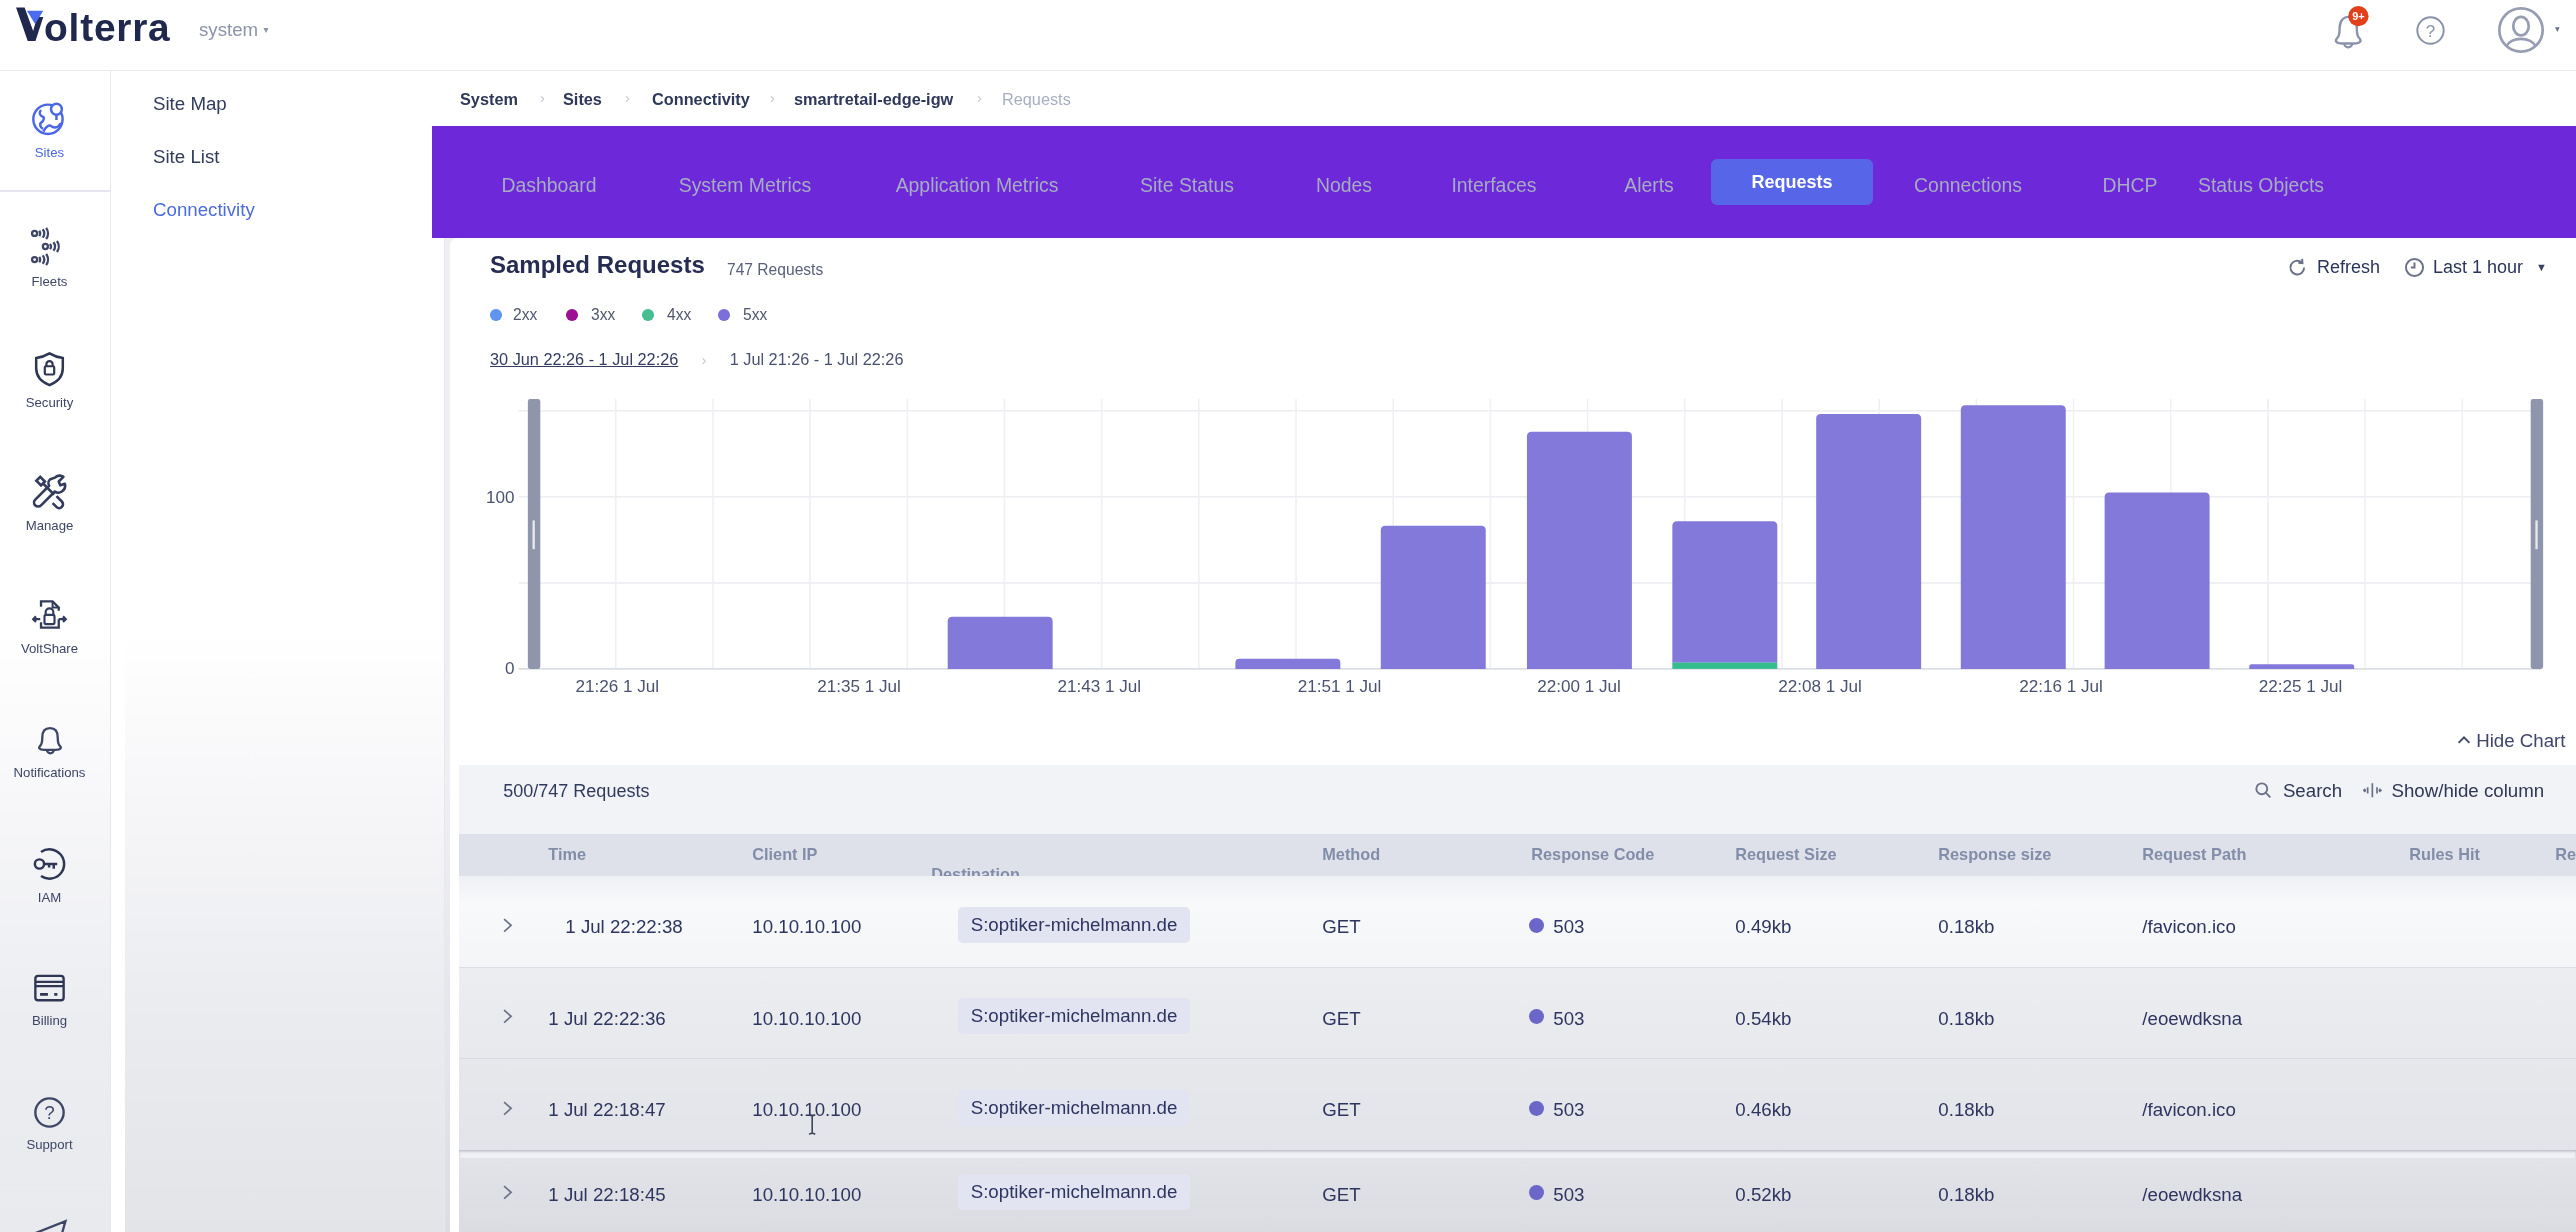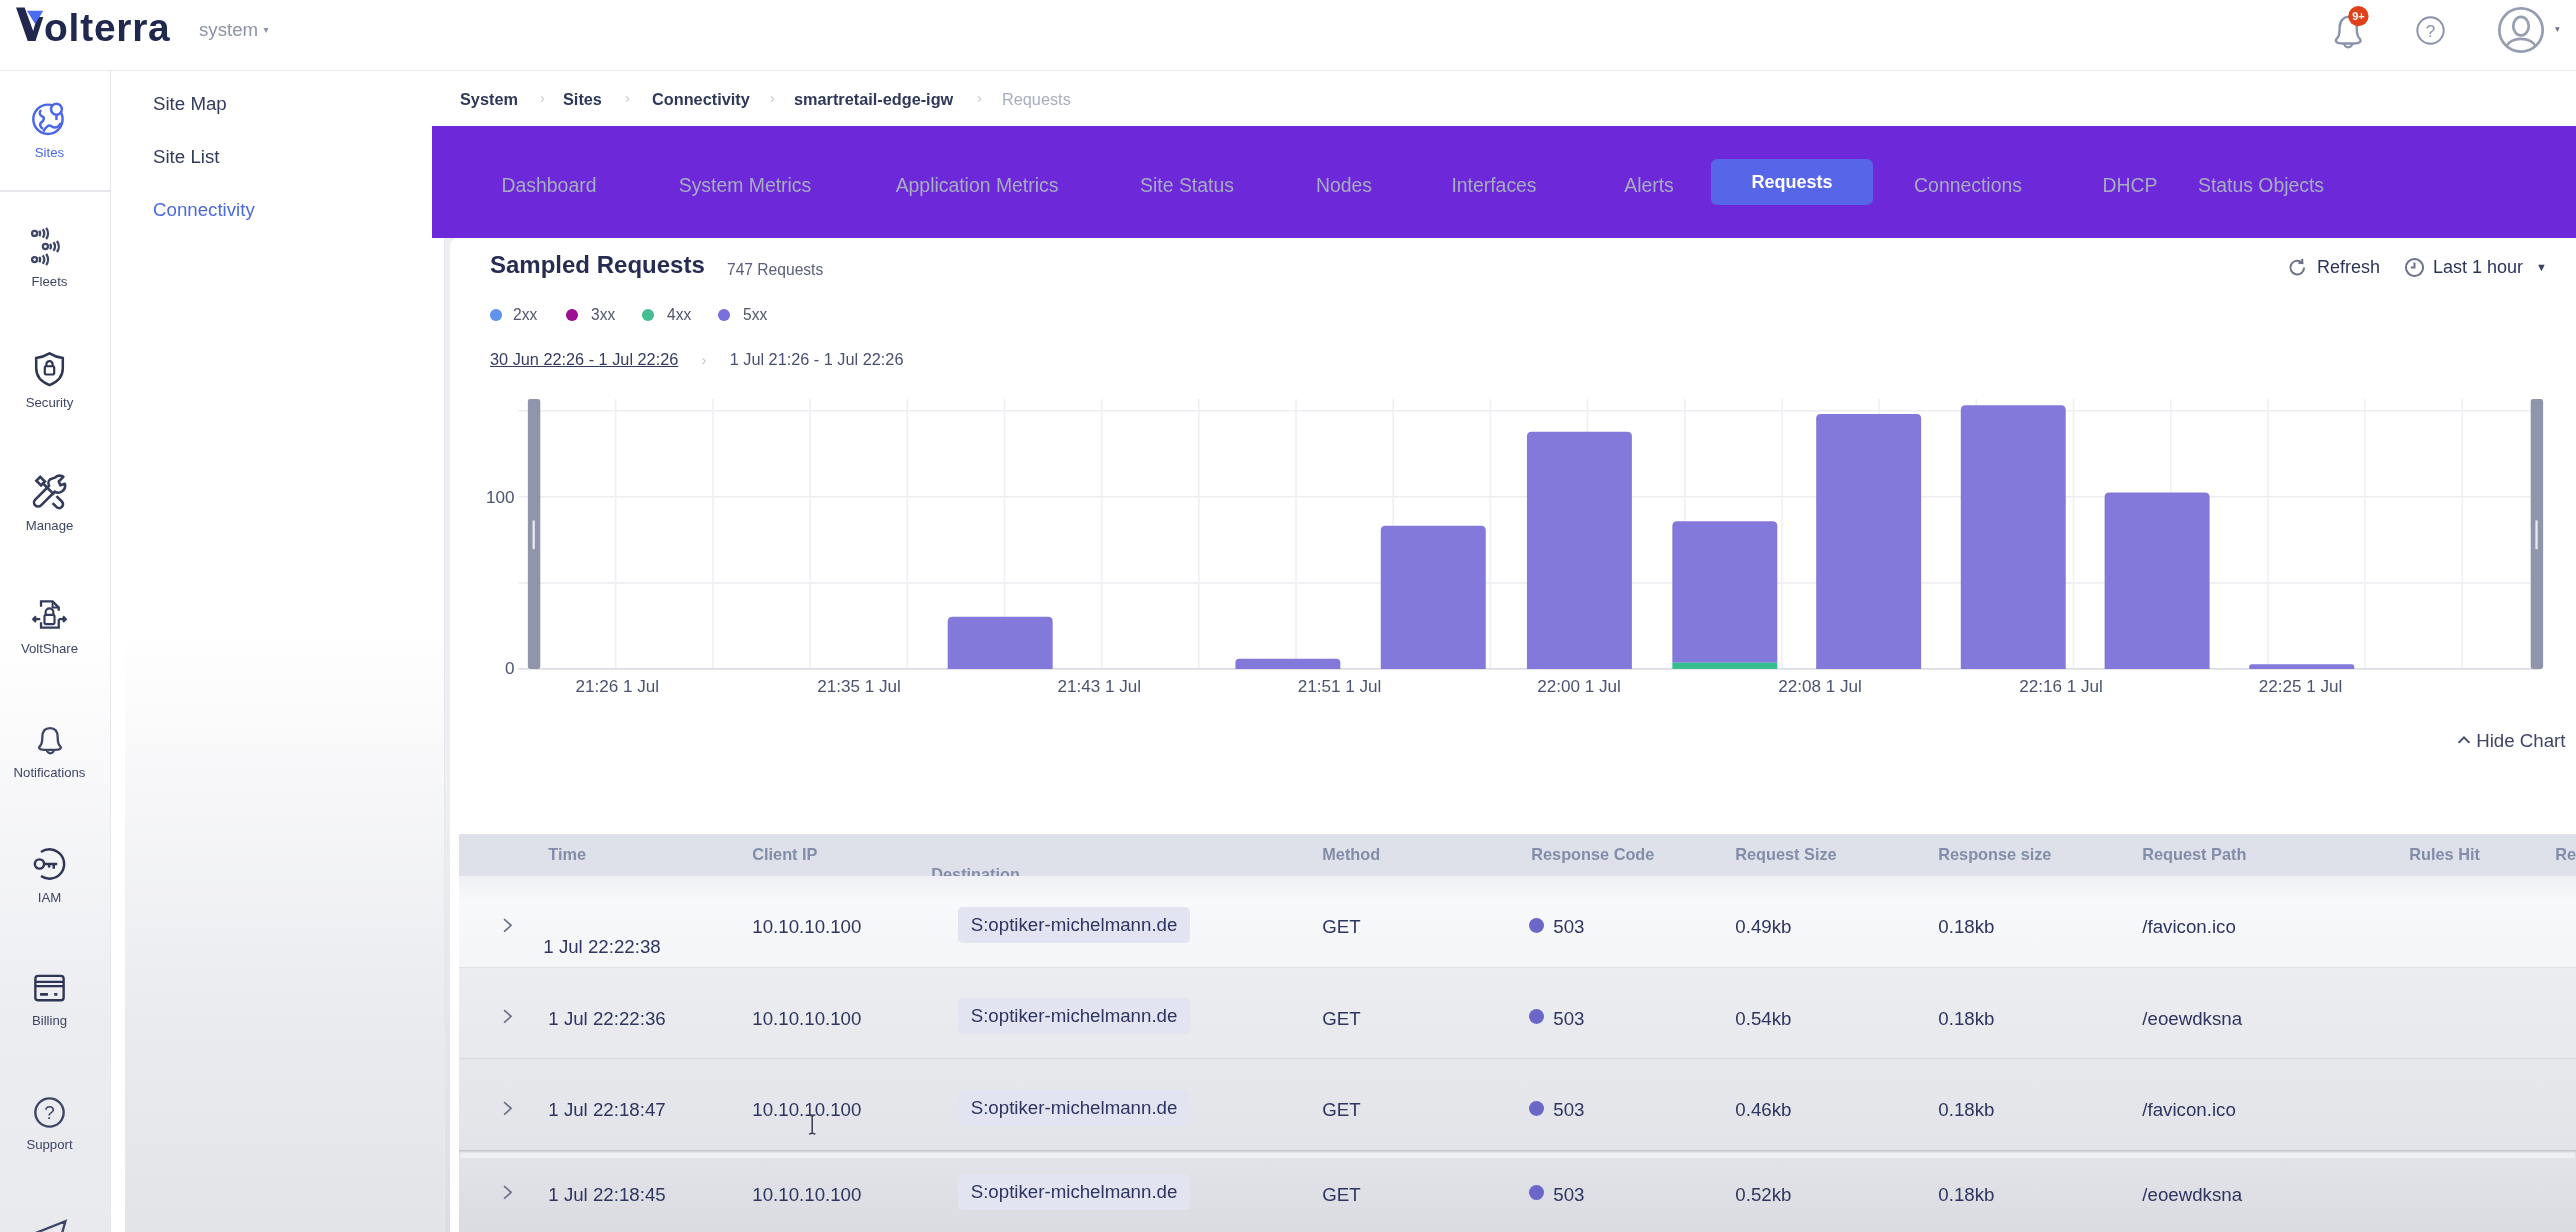--- a/index.html
+++ b/index.html
@@ -141,37 +141,53 @@
         <rect x="84" y="169" width="3" height="37" fill="#e8e9ee"></rect>
         <rect x="2654" y="13" width="16" height="347" rx="3" fill="#8f95aa"></rect>
         <rect x="2660" y="169" width="3" height="37" fill="#e8e9ee"></rect>
       </g>
     </svg>
     <div class="abs" style="left:2007px;top:492px;font-size:18.7px;color:#3f4668;white-space:nowrap;">
       <svg width="14" height="11" viewBox="0 0 18 14" style="vertical-align:0.8px;">
           <path d="M2 10 L9 3 L16 10" fill="none" stroke="#3f4668" stroke-width="2.4"></path>
         </svg>
       Hide Chart</div>
+    <div class="abs" id="toolbar">
+      <div class="abs" style="left:44px;top:15.6px;font-size:18px;color:#303a5e;">500/747 Requests</div>
+      <div class="abs" style="left:1795px;top:14.8px;font-size:18.7px;color:#2f3756;white-space:nowrap;">
+        <svg width="18.7" height="18.7" viewBox="0 0 24 24" style="vertical-align:-3.1px;">
+            <circle cx="10" cy="10" r="7" fill="none" stroke="#6a7188" stroke-width="2.4"></circle>
+            <path d="M15 15 L21 21" stroke="#6a7188" stroke-width="2.4"></path>
+          </svg>
+        <span style="margin-left:4.7px;">Search</span>
+        <svg width="18.7" height="18.7" viewBox="0 0 24 24" style="margin-left:15.6px;vertical-align:-3.1px;">
+            <g stroke="#6a7188" stroke-width="2.2" fill="none">
+              <path d="M12 3 V21 M6 8 V16 M18 8 V16 M1 12 H4 M3 10 L1 12 L3 14 M23 12 H20 M21 10 L23 12 L21 14"></path>
+            </g>
+          </svg>
+        <span style="margin-left:4.7px;">Show/hide column</span>
+      </div>
+    </div>
     <div class="abs" id="thead">
       <div class="th" style="left:89px;">Time</div>
       <div class="th" style="left:293px;">Client IP</div>
       <div class="th" style="left:472px;margin-top:20px;">Destination</div>
       <div class="th" style="left:863px;">Method</div>
       <div class="th" style="left:1072px;">Response Code</div>
       <div class="th" style="left:1276px;">Request Size</div>
       <div class="th" style="left:1479px;">Response size</div>
       <div class="th" style="left:1683px;">Request Path</div>
       <div class="th" style="left:1950px;">Rules Hit</div>
       <div class="th" style="left:2096px;">Re</div>
     </div>
     <div class="row" style="top:638px;height:91px;background:linear-gradient(180deg,#eef0f3 0%,#f8f9fb 30%,#f4f5f7 100%);">
       <svg class="cell" style="left:42px;top:40px;" width="12.4" height="18.7" viewBox="0 0 16 24">
           <path d="M4 4 L13 12 L4 20" fill="none" stroke="#6b7288" stroke-width="2.2"></path>
         </svg>
-      <div class="cell" style="left:84px;top:40px;margin-top:20px;">1 Jul 22:22:38</div>
+      <div class="cell" style="left:106px;top:40px;">1 Jul 22:22:38</div>
       <div class="cell" style="left:293px;top:40px;">10.10.10.100</div>
       <div class="cell badge" style="left:499px;top:31px;">S:optiker-michelmann.de</div>
       <div class="cell" style="left:863px;top:40px;">GET</div>
       <div class="cdot" style="left:1070px;top:42px;"></div>
       <div class="cell" style="left:1094px;top:40px;">503</div>
       <div class="cell" style="left:1276px;top:40px;">0.49kb</div>
       <div class="cell" style="left:1479px;top:40px;">0.18kb</div>
       <div class="cell" style="left:1683px;top:40px;">/favicon.ico</div>
     </div>
     <div class="row" style="top:729px;height:91px;background:linear-gradient(180deg,#ecedf1 0%,#e8e9ed 100%);border-top:1.6px solid #dcdee5;">

